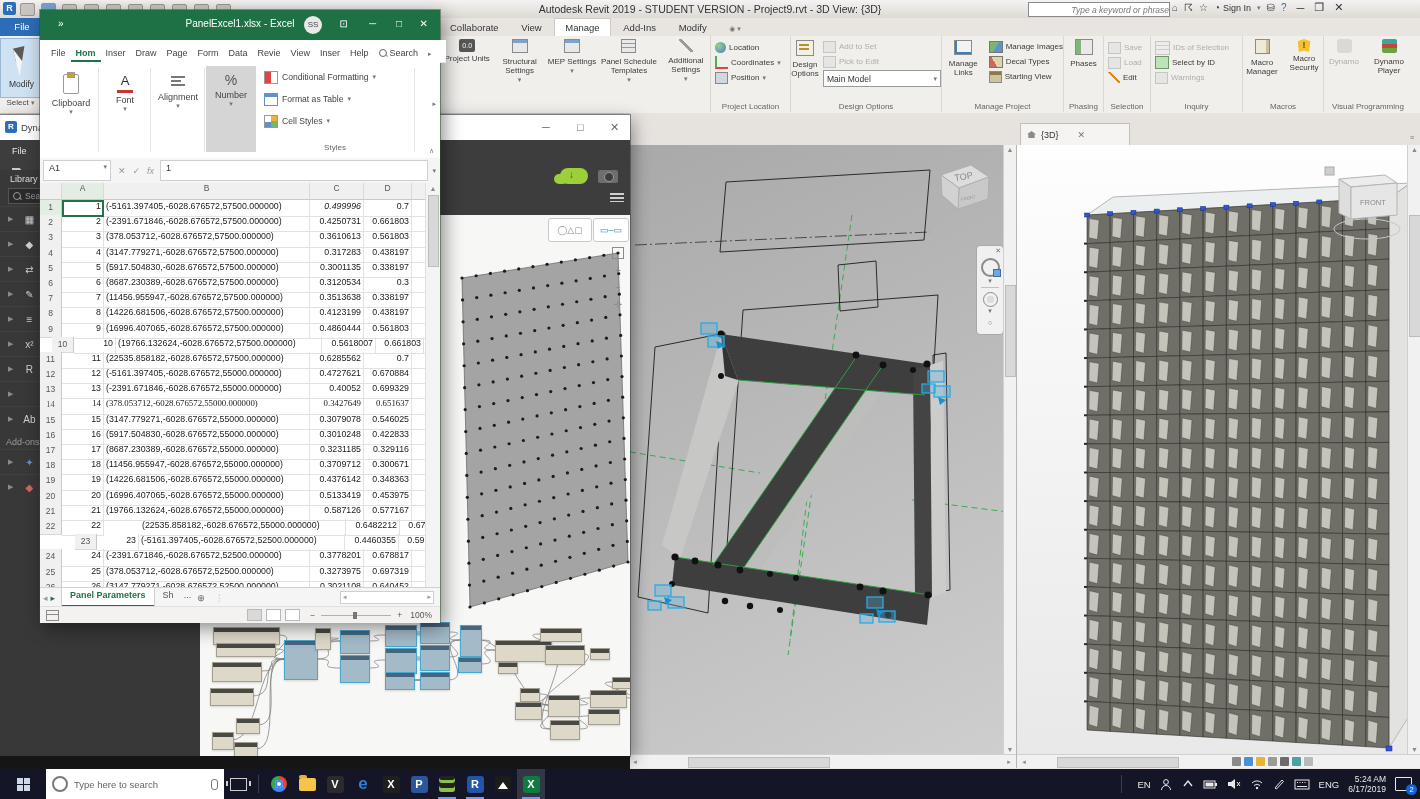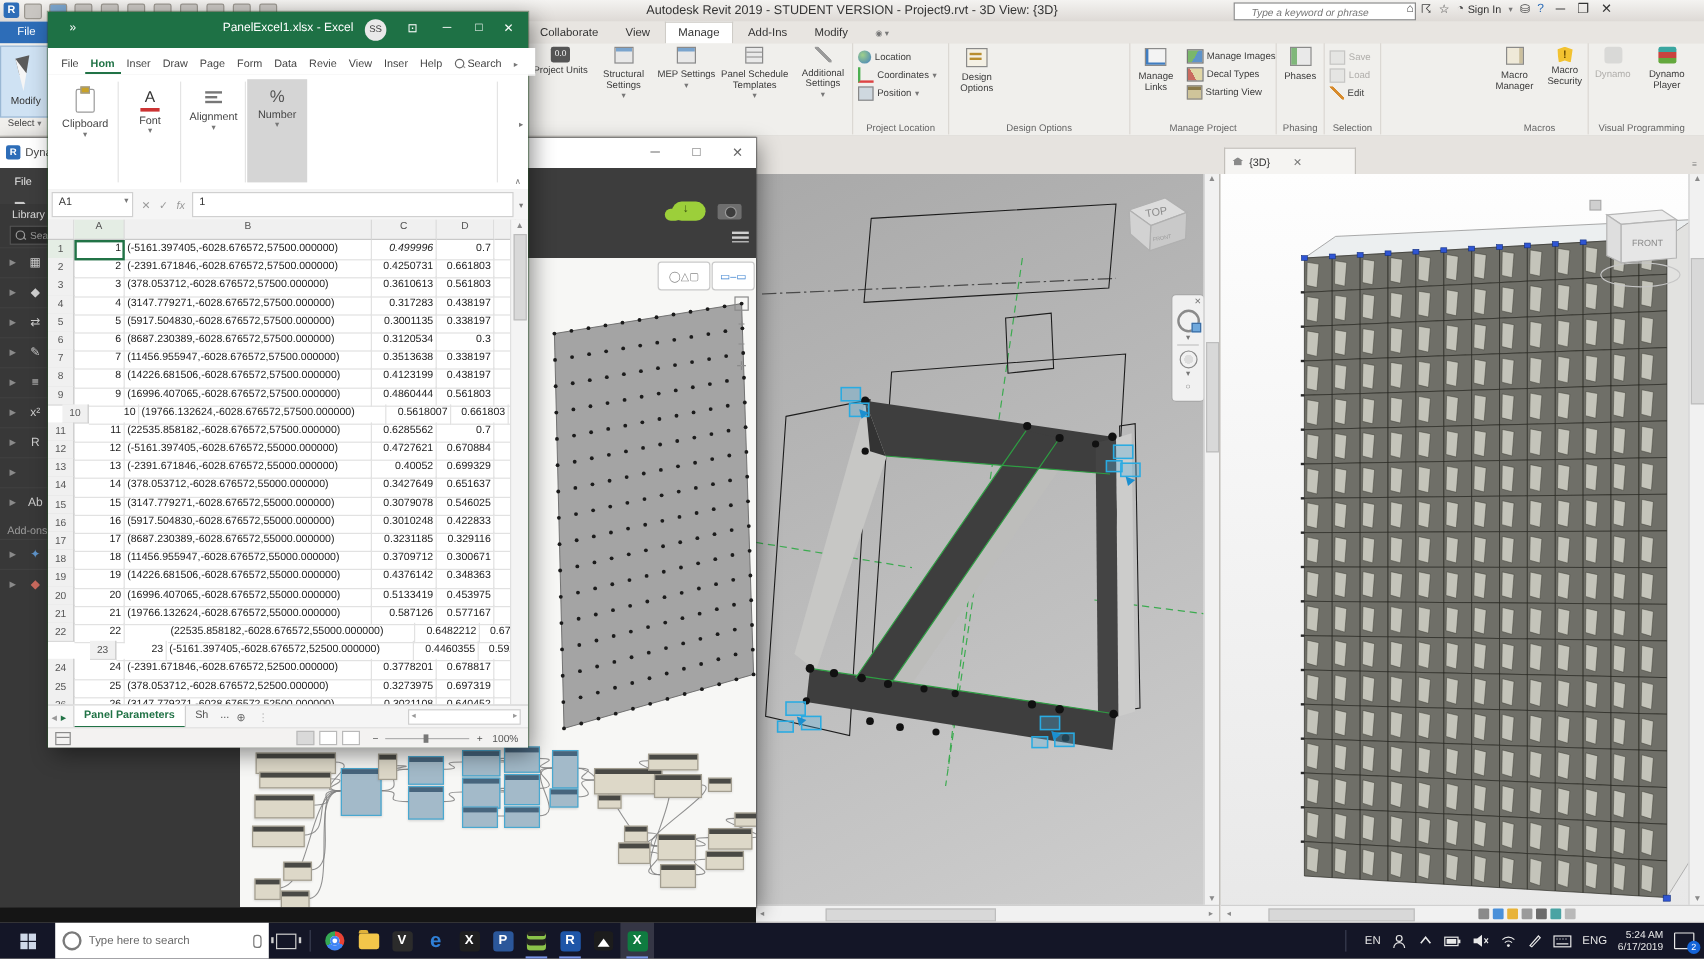--- a/index.html
+++ b/index.html
@@ -7,21 +7,21 @@
     font-family:"Liberation Sans",sans-serif;background:#ece9e6;-webkit-font-smoothing:antialiased;}
   .a{position:absolute;}
   .nosel{user-select:none;}
   
   #rv-title{left:0;top:0;width:1420px;height:18px;background:linear-gradient(#f4f3f1,#ddd9d5);
     font-size:10.5px;color:#333;}
   #rv-title-text{left:0;right:0;top:3px;text-align:center;}
   .qat-ic{display:inline-block;width:13px;height:11px;background:#c9c6c2;border:1px solid #9a968f;
     border-radius:2px;margin-right:7px;vertical-align:middle;}
   #rv-search-box{display:flex;align-items:center;left:1028px;top:2px;width:136px;height:13px;
-    background:#fff;border:1px solid #8a8a8a;font-style:italic;color:#777;font-size:8.5px;padding-left:14px;}
+    background:#fff;border:1px solid #8a8a8a;font-style:italic;color:#777;font-size:8.5px;padding-left:4px;justify-content:flex-end;}
   .ttl-ic{color:#444;font-size:10px;margin-left:6px;}
   .cap-btn{color:#333;font-size:11px;margin-left:10px;}
   #rv-tabs{left:0;top:18px;width:1420px;height:18px;background:#e8e5e1;border-bottom:1px solid #cfccc7;
     font-size:9.5px;color:#333;}
   .rv-tab{display:inline-block;padding:3px 10px 0 10px;height:15px;}
   .rv-tab.active{background:#fff;border:1px solid #cfccc7;border-bottom:none;}
   #rv-file-tab{left:0;top:0;width:44px;height:18px;background:#2d6db8;color:#fff;text-align:center;padding-top:3px;font-size:9.5px;}
   #rv-ribbon{left:0;top:36px;width:1420px;height:77px;background:#f0efec;border-bottom:1px solid #c9c6c1;font-size:8px;color:#3c3c3c;}
   .panel{position:absolute;top:0;height:76px;border-right:1px solid #dbd8d3;}
   .plabel{position:absolute;left:0;right:0;bottom:1px;text-align:center;color:#666;font-size:8px;}
@@ -271,20 +271,34 @@
         <div class="bigbtn"><span class="ic iw"></span><span class="lb">Structural Settings</span><span class="car">▾</span></div>
         <div class="bigbtn"><span class="ic iw"></span><span class="lb">MEP Settings</span><span class="car">▾</span></div>
         <div class="bigbtn" style="width:64px;"><span class="ic ig"></span><span class="lb">Panel Schedule Templates</span><span class="car">▾</span></div>
         <div class="bigbtn"><span class="ic iwr"></span><span class="lb">Additional Settings</span><span class="car">▾</span></div>
       </div>
     </div>
 
     <div class="panel" style="left:791px;width:150px;">
       <div style="display:flex;">
         <div class="bigbtn" style="width:46px;padding-top:4px;"><span class="ic ilist"></span><span class="lb">Design Options</span></div>
+        <div class="stack" style="padding-top:4px;">
+          <div class="srow dis">
+              <span class="ic ipos"></span>
+              <span>Add to Set</span>
+            </div>
+          <div class="srow dis">
+              <span class="ic ipos"></span>
+              <span>Pick to Edit</span>
+            </div>
+          <div class="imm">
+              <span>Main Model</span>
+              <span class="car">▾</span>
+            </div>
+        </div>
       </div>
       <div class="plabel">Design Options</div>
     </div>
 
     <div class="panel" style="left:942px;width:121px;">
       <div style="display:flex;">
         <div class="bigbtn" style="width:44px;padding-top:4px;"><span class="ic ilink"></span><span class="lb">Manage Links</span></div>
         <div class="stack" style="padding-top:4px;">
           <div class="srow">
               <span class="ic iimg"></span>
@@ -321,20 +335,37 @@
             <span>Load</span>
           </div>
         <div class="srow">
             <span class="ic ipen"></span>
             <span>Edit</span>
           </div>
       </div>
       <div class="plabel">Selection</div>
     </div>
 
+    <div class="panel" style="left:1151px;width:91px;">
+      <div class="stack">
+        <div class="srow dis">
+            <span class="ic ig"></span>
+            <span>IDs of Selection</span>
+          </div>
+        <div class="srow">
+            <span class="ic isel"></span>
+            <span>Select by ID</span>
+          </div>
+        <div class="srow dis">
+            <span class="ic ipos"></span>
+            <span>Warnings</span>
+          </div>
+      </div>
+      <div class="plabel">Inquiry</div>
+    </div>
 
     <div class="panel" style="left:1243px;width:80px;">
       <div class="bigs">
         <div class="bigbtn" style="width:40px;"><span class="ic iscr"></span><span class="lb">Macro Manager</span></div>
         <div class="bigbtn" style="width:40px;"><span class="ic ishield">!</span><span class="lb">Macro Security</span></div>
       </div>
       <div class="plabel">Macros</div>
     </div>
 
     <div class="panel" style="left:1324px;width:88px;border-right:none;">
@@ -1465,20 +1496,38 @@
         <div class="alg"></div>
         <div>Alignment</div>
           <div class="car">▾</div>
       </div>
       <div class="gsep" style="left:164px;"></div>
       <div class="xgrp" style="left:166px;width:50px;background:#d5d5d5;">
         <div class="pct">%</div>
         <div>Number</div>
           <div class="car">▾</div>
       </div>
+      <div class="xgrp" style="left:220px;width:150px;text-align:left;">
+        <div class="styrow">
+            <span class="cfic"></span>
+            <span>Conditional Formatting</span>
+            <span class="car">▾</span>
+          </div>
+        <div class="styrow">
+            <span class="ftic"></span>
+            <span>Format as Table</span>
+            <span class="car">▾</span>
+          </div>
+        <div class="styrow">
+            <span class="csic"></span>
+            <span>Cell Styles</span>
+            <span class="car">▾</span>
+          </div>
+        <div class="glabel" style="text-align:center;">Styles</div>
+      </div>
       <div class="gsep" style="left:374px;"></div>
       <span class="a car" style="right:4px;top:38px;">▸</span>
       <span class="a car" style="right:6px;bottom:3px;">∧</span>
     </div>
     <div class="a" id="xl-formula">
       <div id="xl-name">
           <span>A1</span>
           <span class="car">▾</span>
         </div>
       <span class="fx-ic">✕</span>
@@ -1594,21 +1643,21 @@
             <div class="cell" style="width: 13px; height: 15.2px;"></div>
           </div>
           <div class="grow" style="height: 15.2px;">
             <div class="rcell" style="width: 21px; height: 15.2px; line-height: 15px;">13</div>
             <div class="cell num" style="width: 37px; height: 15.2px;">13</div>
             <div class="cell" style="width: 201px; height: 15.2px;">(-2391.671846,-6028.676572,55000.000000)</div>
             <div class="cell num" style="width: 49px; height: 15.2px;">0.40052</div>
             <div class="cell num" style="width: 43px; height: 15.2px;">0.699329</div>
             <div class="cell" style="width: 13px; height: 15.2px;"></div>
           </div>
-          <div class="grow" style="height: 15.2px;">
+          <div class="grow" style="height: 15.2px; font-family: Liberation Serif, serif;">
             <div class="rcell" style="width: 21px; height: 15.2px; line-height: 15px;">14</div>
             <div class="cell num" style="width: 37px; height: 15.2px;">14</div>
             <div class="cell" style="width: 201px; height: 15.2px;">(378.053712,-6028.676572,55000.000000)</div>
             <div class="cell num" style="width: 49px; height: 15.2px;">0.3427649</div>
             <div class="cell num" style="width: 43px; height: 15.2px;">0.651637</div>
             <div class="cell" style="width: 13px; height: 15.2px;"></div>
           </div>
           <div class="grow" style="height: 15.2px;">
             <div class="rcell" style="width: 21px; height: 15.2px; line-height: 15px;">15</div>
             <div class="cell num" style="width: 37px; height: 15.2px;">15</div>

